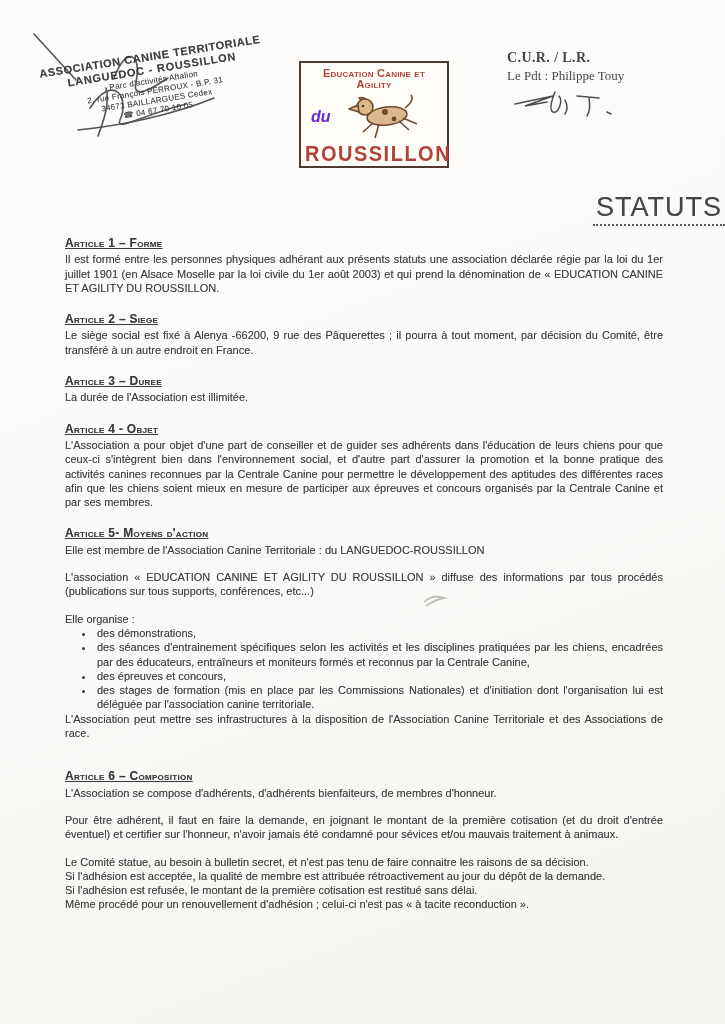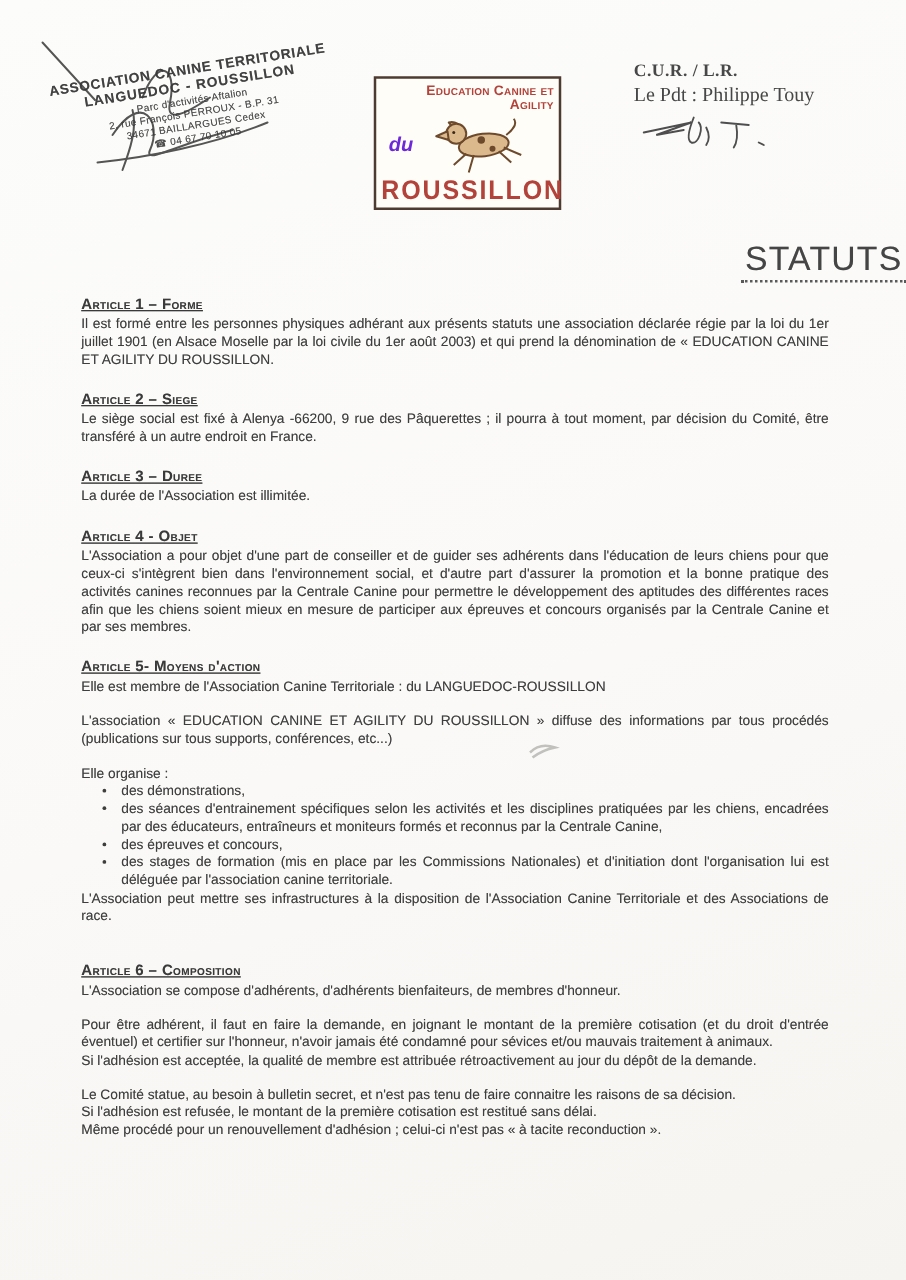--- a/index.html
+++ b/index.html
@@ -25,37 +25,37 @@
   .pen-marks { position:absolute; left:18px; top:28px; pointer-events:none; }
 
   
   .logo-box {
     position:absolute; left:299px; top:61px; width:150px; height:107px;
     border:2px solid #4d3b31; background:#fffdf8; padding:5px 4px 3px;
     display:flex; flex-direction:column; justify-content:space-between;
   }
   .logo-top {
     font-variant:small-caps; font-weight:bold; color:#b2423a;
-    font-size:11px; letter-spacing:.2px; text-align:right; line-height:1;
+    font-size:11px; letter-spacing:.2px; text-align:center; line-height:1;
   }
   .logo-mid { display:flex; align-items:center; }
   .logo-du { font-size:16px; font-weight:bold; font-style:italic; color:#6d28d9; margin-left:6px; }
   .logo-dog { flex:1; display:flex; justify-content:center; }
   .logo-bottom {
     font-weight:bold; color:#b2423a; font-size:20px; letter-spacing:1.5px;
     text-align:center; line-height:1; transform:scaleY(1.08);
   }
 
   
   .hdr-right {
     position:absolute; right:48px; top:50px; width:170px; text-align:left;
     font-family:"Liberation Serif", serif; color:#474747;
   }
   .hdr-right .org { font-size:14px; font-weight:600; letter-spacing:.4px; }
-  .hdr-right .pdt { font-size:16px; margin-top:2px; }
+  .hdr-right .pdt { font-size:13px; margin-top:2px; }
   .hdr-right .sig { margin-top:2px; }
 
   
   .title-wrap { position:absolute; top:192px; left:0; width:100%; text-align:right; }
   .title {
     display:inline-block; font-size:27px; letter-spacing:1px; color:#454545;
     border-bottom:2px dotted #5a5a5a; padding:0 3px 1px;
     text-shadow:0 0 0.5px rgba(70,70,70,.4);
   }
 
@@ -183,20 +183,20 @@
         <li>des épreuves et concours,</li>
         <li>des stages de formation (mis en place par les Commissions Nationales) et d'initiation dont l'organisation lui est déléguée par l'association canine territoriale.</li>
       </ul>
       <p class="p">L'Association peut mettre ses infrastructures à la disposition de l'Association Canine Territoriale et des Associations de race.</p>
     </div>
 
     <div class="sec big-gap">
       <h3>Article 6 – Composition</h3>
       <p class="p">L'Association se compose d'adhérents, d'adhérents bienfaiteurs, de membres d'honneur.</p>
       <p class="p gap">Pour être adhérent, il faut en faire la demande, en joignant le montant de la première cotisation (et du droit d'entrée éventuel) et certifier sur l'honneur, n'avoir jamais été condamné pour sévices et/ou mauvais traitement à animaux.</p>
+      <p class="p gap">Le Comité statue, au besoin à bulletin secret, et n'est pas tenu de faire connaitre les raisons de sa décision.</p>
       <p class="p">Si l'adhésion est acceptée, la qualité de membre est attribuée rétroactivement au jour du dépôt de la demande.</p>
-      <p class="p gap">Le Comité statue, au besoin à bulletin secret, et n'est pas tenu de faire connaitre les raisons de sa décision.</p>
       <p class="p">Si l'adhésion est refusée, le montant de la première cotisation est restitué sans délai.</p>
       <p class="p">Même procédé pour un renouvellement d'adhésion ; celui-ci n'est pas « à tacite reconduction ».</p>
     </div>
 
   </div>
 </div>
 
 </body></html>

